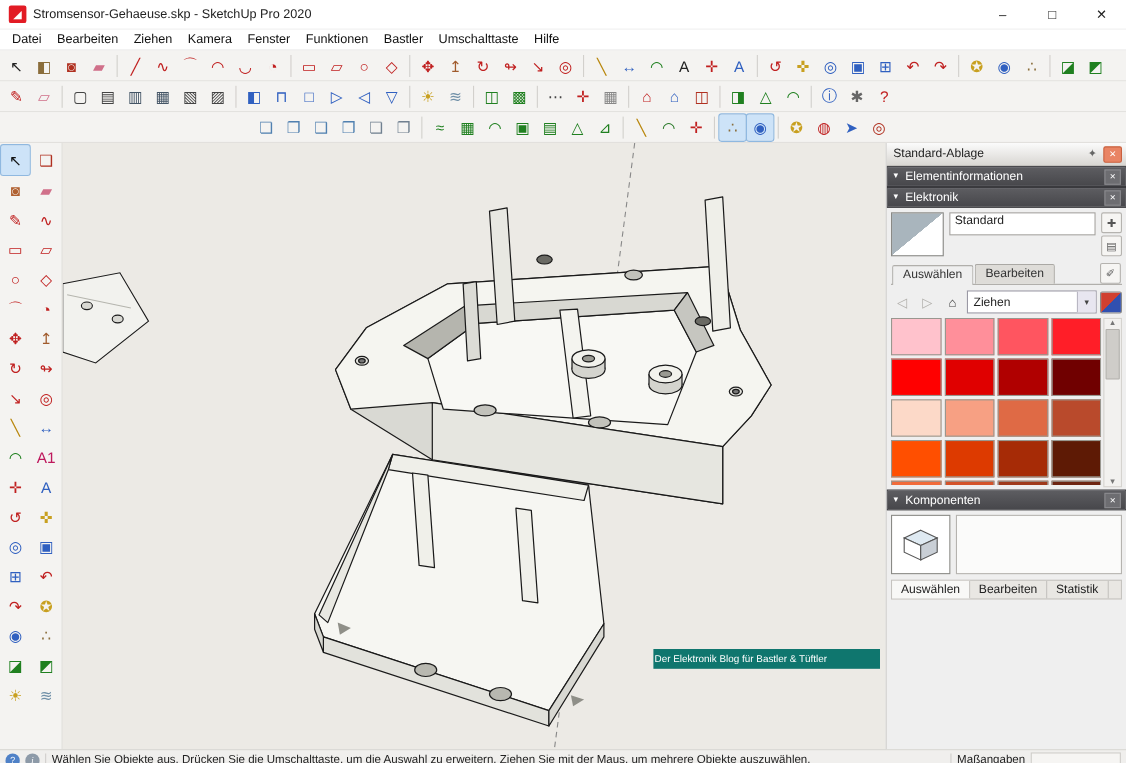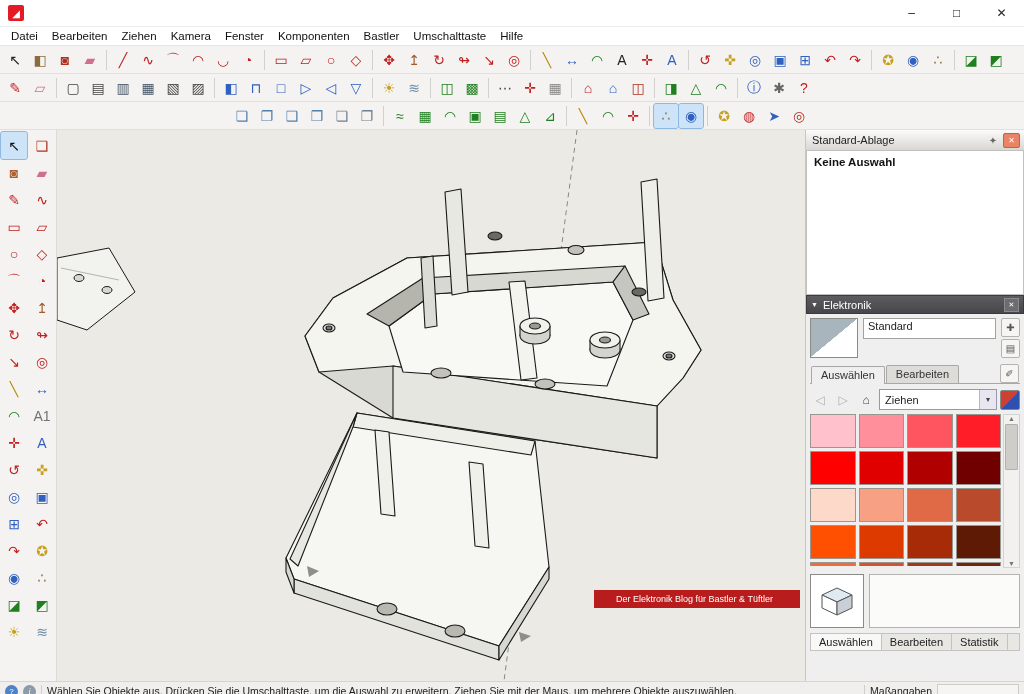--- a/index.html
+++ b/index.html
@@ -28,21 +28,21 @@
   .ltoolbar{width:56px;background:#f4f3f1;border-right:1px solid #dddbd7;display:grid;grid-template-columns:28px 28px;align-content:start;padding-top:2px;}
   .lticon{width:26px;height:27px;display:flex;align-items:center;justify-content:center;font-size:14px;margin:0 1px;border-radius:2px;cursor:default;}
   .lticon.active{background:#cde3f8;outline:1px solid #8fb8e0;}
   .viewport{position:relative;flex:1;background:#eceae5;overflow:hidden;}
   .viewport svg{position:absolute;left:0;top:0;}
   
   .wm{position:absolute;left:537px;top:460px;width:206px;}
   .wm-top{background:#ffffff;padding:4px 8px 3px 8px;}
   .wm-l1{color:#dd0000;font-weight:bold;font-size:19px;line-height:1.08;}
   .wm-l2{color:#111;font-weight:bold;font-size:19px;line-height:1.08;}
-  .wm-bar{background:#b91c1c;color:#fff;font-size:9px;padding:4px 22px;white-space:nowrap;}
+  .wm-bar{background:#0f766e;color:#fff;font-size:9px;padding:4px 1px;white-space:nowrap;}
   
   .tray{width:218px;background:#efefef;border-left:1px solid #c9c7c3;display:flex;flex-direction:column;overflow:hidden;}
   .tray-h{height:20px;background:linear-gradient(#fbfbfb,#d9d7d3);display:flex;align-items:center;padding:0 4px 0 6px;font-size:11px;color:#222;border-bottom:1px solid #c3c1bd;}
   .tray-pin{margin-left:auto;color:#666;font-size:10px;width:14px;text-align:center;}
   .tray-x{width:15px;height:13px;background:#e98464;border:1px solid #c9603e;color:#fff;font-size:8px;display:flex;align-items:center;justify-content:center;margin-left:3px;border-radius:2px;}
   .sec-h{height:17px;background:linear-gradient(#5d5d61,#47474b);color:#fff;display:flex;align-items:center;gap:5px;padding:0 4px;font-size:11px;border:1px solid #3a3a3e;}
   .sec-tri{font-size:7px;}
   .sec-x{margin-left:auto;width:13px;height:12px;background:#6d6d71;border:1px solid #8a8a8e;color:#fff;font-size:7px;display:flex;align-items:center;justify-content:center;}
   .ei-body{height:133px;background:#fff;border:1px solid #c2c0bc;border-top:none;padding:5px 7px;font-size:11.5px;font-weight:bold;color:#111;}
   
@@ -84,34 +84,35 @@
   .sb-sep{width:1px;height:12px;background:#d0cecb;}
   .sb-hint{white-space:nowrap;overflow:hidden;flex:1;}
   .vcb-label{color:#222;}
   .vcb-field{width:80px;height:13px;background:#f6f5f3;border:1px solid #cfcdc9;}
 </style>
 </head>
 <body>
 
 <div class="titlebar">
   <span class="app-icon">◢</span>
+  <span class="title-text">Stromsensor-Gehaeuse.skp - SketchUp Pro 2020</span>
   <div class="win-btns">
     <span class="win-btn">–</span>
     <span class="win-btn">□</span>
     <span class="win-btn">✕</span>
   </div>
 </div>
 
 <div class="menubar">
     <span class="menu-item">Datei</span>
     <span class="menu-item">Bearbeiten</span>
     <span class="menu-item">Ziehen</span>
     <span class="menu-item">Kamera</span>
     <span class="menu-item">Fenster</span>
-    <span class="menu-item">Komponenten</span>
+    <span class="menu-item">Funktionen</span>
     <span class="menu-item">Bastler</span>
     <span class="menu-item">Umschalttaste</span>
     <span class="menu-item">Hilfe</span>
   </div>
 
 <div class="trow">
     <span class="ticon" style="color: rgb(34, 34, 34);">↖</span>
     <span class="ticon" style="color: rgb(138, 109, 59);">◧</span>
     <span class="ticon" style="color: rgb(176, 48, 32);">◙</span>
     <span class="ticon" style="color: rgb(208, 112, 138);">▰</span>
@@ -243,21 +244,21 @@
       <span class="lticon" style="color: rgb(192, 32, 32);">◔</span>
       <span class="lticon" style="color: rgb(192, 32, 32);">✥</span>
       <span class="lticon" style="color: rgb(160, 90, 44);">↥</span>
       <span class="lticon" style="color: rgb(192, 32, 32);">↻</span>
       <span class="lticon" style="color: rgb(192, 32, 32);">↬</span>
       <span class="lticon" style="color: rgb(192, 32, 32);">↘</span>
       <span class="lticon" style="color: rgb(192, 32, 32);">◎</span>
       <span class="lticon" style="color: rgb(184, 134, 11);">╲</span>
       <span class="lticon" style="color: rgb(48, 96, 192);">↔</span>
       <span class="lticon" style="color: rgb(32, 128, 32);">◠</span>
-      <span class="lticon" style="color: #737373;">A1</span>
+      <span class="lticon" style="color: #be185d;">A1</span>
       <span class="lticon" style="color: rgb(192, 32, 32);">✛</span>
       <span class="lticon" style="color: rgb(48, 96, 192);">A</span>
       <span class="lticon" style="color: rgb(192, 32, 32);">↺</span>
       <span class="lticon" style="color: rgb(200, 160, 32);">✜</span>
       <span class="lticon" style="color: rgb(48, 96, 192);">◎</span>
       <span class="lticon" style="color: rgb(48, 96, 192);">▣</span>
       <span class="lticon" style="color: rgb(48, 96, 192);">⊞</span>
       <span class="lticon" style="color: rgb(192, 32, 32);">↶</span>
       <span class="lticon" style="color: rgb(192, 32, 32);">↷</span>
       <span class="lticon" style="color: rgb(200, 160, 32);">✪</span>
@@ -356,22 +357,24 @@
   </div>
 
   <div class="tray">
     <div class="tray-h">
       <span>Standard-Ablage</span>
       <span class="tray-pin">✦</span>
       <span class="tray-x">✕</span>
     </div>
 
     <div>
-      <div class="ei-body">
-        <span>Keine Auswahl</span>
+      <div class="sec-h">
+        <span class="sec-tri">▼</span>
+        <span>Elementinformationen</span>
+        <span class="sec-x">✕</span>
       </div>
     </div>
 
     <div>
       <div class="sec-h">
         <span class="sec-tri">▼</span>
         <span>Elektronik</span>
         <span class="sec-x">✕</span>
       </div>
       <div class="mat-body">
@@ -427,20 +430,25 @@
             <span>▲</span>
             <div class="vthumb"></div>
             <div class="vsp"></div>
             <span>▼</span>
           </div>
         </div>
       </div>
     </div>
 
     <div>
+      <div class="sec-h">
+        <span class="sec-tri">▼</span>
+        <span>Komponenten</span>
+        <span class="sec-x">✕</span>
+      </div>
       <div class="comp-body">
         <div class="comp-top">
           <div class="comp-thumb">
             <svg width="34" height="30" viewBox="0 0 34 30">
               <polygon points="17,2 32,9 17,16 2,9" fill="#dfeaf2" stroke="#555" stroke-width="1"></polygon>
               <polygon points="2,9 17,16 17,29 2,22" fill="#ffffff" stroke="#555" stroke-width="1"></polygon>
               <polygon points="32,9 17,16 17,29 32,22" fill="#c9cfd6" stroke="#555" stroke-width="1"></polygon>
             </svg>
           </div>
           <div class="comp-list"></div>

